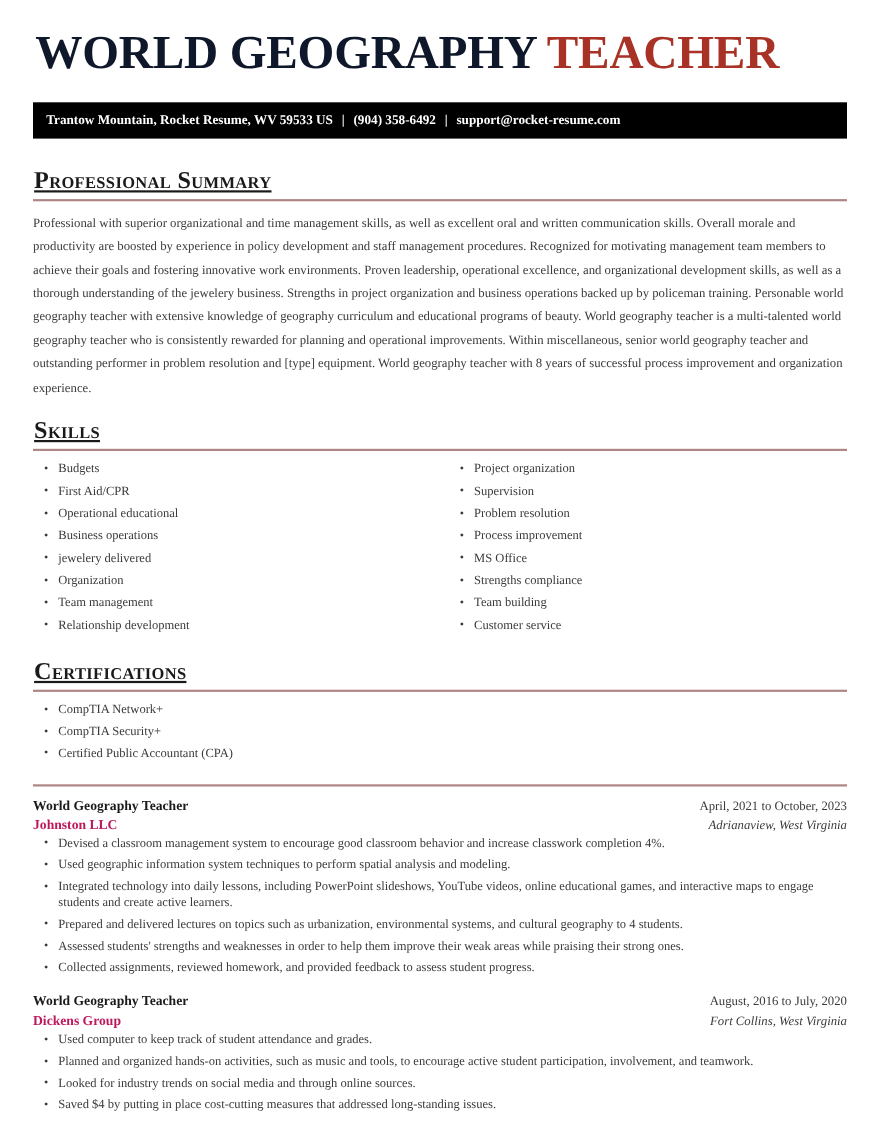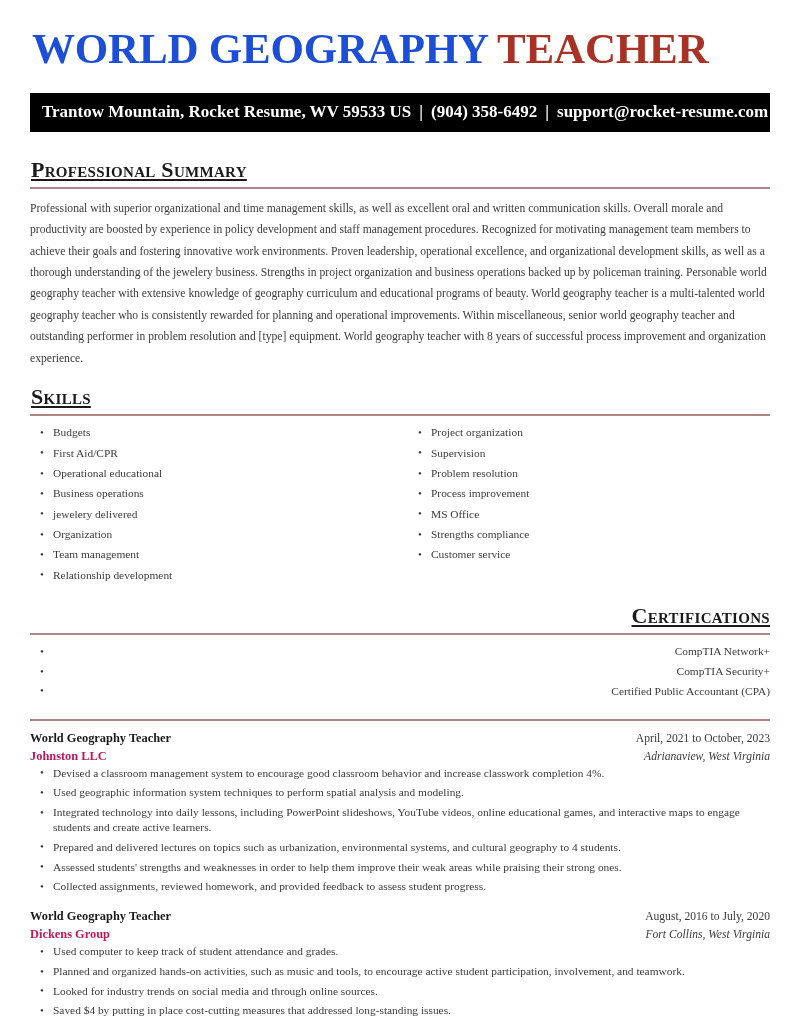--- a/index.html
+++ b/index.html
@@ -20,27 +20,27 @@
   
   .name-title {
     font-size: 43px;
     font-weight: bold;
     letter-spacing: -0.2px;
     line-height: 1.05;
     margin: 0 0 22px 2px;
     white-space: nowrap;
     font-family: "Liberation Serif", "DejaVu Serif", serif;
   }
-  .name-title .name-main { color: #1d4ed8; }
+  .name-title .name-main { color: #0f172a; }
   .name-title .name-accent { color: #a93226; }
 
   .contact-bar {
     background: #000000;
     color: #ffffff;
-    font-size: 17px;
+    font-size: 12px;
     font-weight: bold;
     padding: 9px 12px;
     margin: 0 0 26px 0;
     line-height: 1.2;
     white-space: nowrap;
     overflow: hidden;
   }
   .contact-bar .sep {
     display: inline-block;
     padding: 0 8px;
@@ -172,27 +172,28 @@
           </ul>
       </div>
       <div class="col">
         <ul class="bullets">
             <li>Project organization</li>
             <li>Supervision</li>
             <li>Problem resolution</li>
             <li>Process improvement</li>
             <li>MS Office</li>
             <li>Strengths compliance</li>
+            <li>Team building</li>
             <li>Customer service</li>
           </ul>
       </div>
     </div>
   </div>
 
-  <div class="section" style="margin-top:16px;text-align:right;">
+  <div class="section" style="margin-top:16px;">
     <div class="section-heading">Certifications</div>
     <div class="section-rule"></div>
     <ul class="bullets">
         <li>CompTIA Network+</li>
         <li>CompTIA Security+</li>
         <li>Certified Public Accountant (CPA)</li>
       </ul>
   </div>
 
   <div class="section" style="margin-top:20px;">

